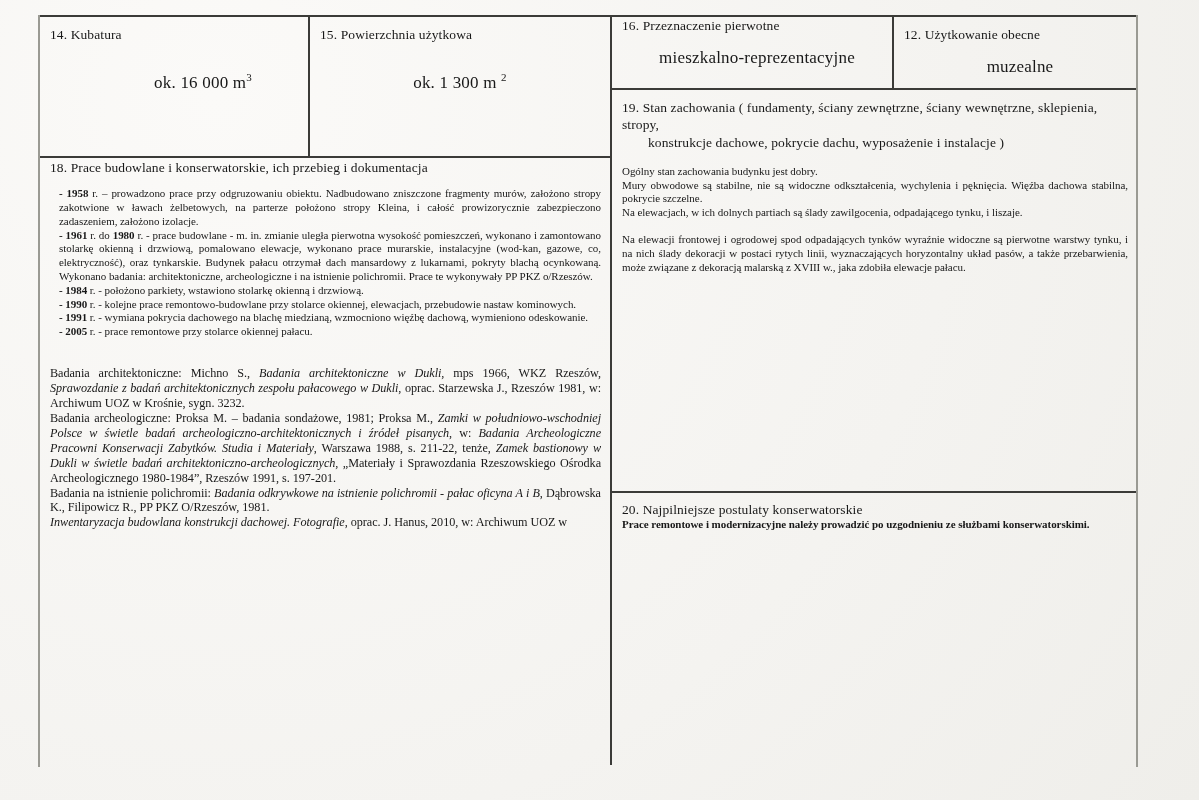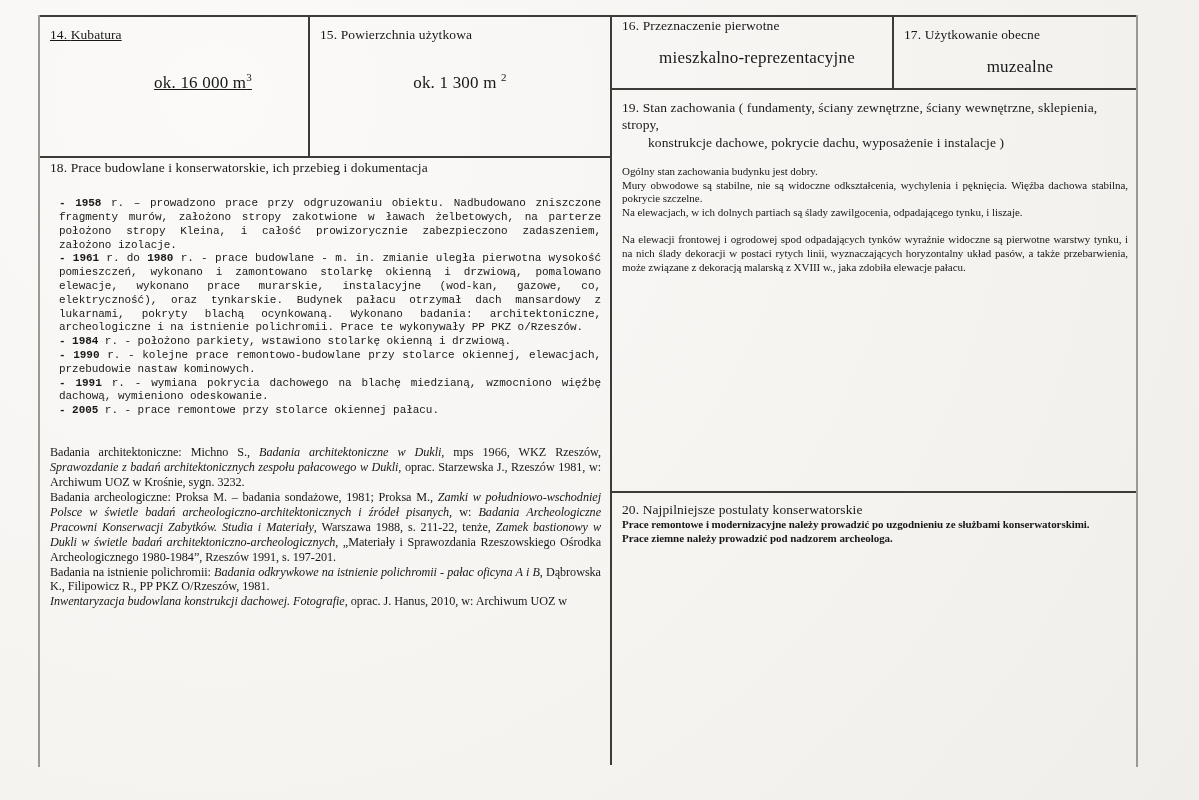--- a/index.html
+++ b/index.html
@@ -80,21 +80,21 @@
     line-height: 1.225;
     text-align: justify;
     letter-spacing: -.05px;
   }
   .biblio p { margin: 0; }
   .biblio i { font-style: italic; }
 
   b { font-weight: bold; }
 
   
-  #c14  { left: 2px;   top: 2px;   width: 316px; height: 140px; padding: 9px 0 0 10px; text-decoration: underline; }
+  #c14  { left: 2px;   top: 2px;   width: 316px; height: 140px; padding: 9px 0 0 10px; }
   #c15  { left: 272px; top: 2px;   width: 300px; height: 140px; padding: 9px 10px 0 10px; }
   #c16  { left: 574px; top: 2px;   width: 280px; height: 72px;  padding: 0 0 0 10px; }
   #c17  { left: 856px; top: 2px;   width: 242px; height: 72px;  padding: 9px 0 0 10px; }
   #c19  { left: 574px; top: 76px;  width: 524px; height: 400px; padding: 8px 8px 16px 10px; }
   #c20  { left: 574px; top: 478px; width: 524px; height: 272px; padding: 8px 8px 0 10px; }
   #c18  { left: 2px;   top: 136px; width: 570px; height: 606px; padding: 8px 9px 0 10px; }
 
   #c14 .big-val, #c15 .big-val { margin-top: 28px; }
   #c16 .big-val, #c17 .big-val { margin-top: 14px; }
 </style>
@@ -138,21 +138,21 @@
     <div class="cell" id="c16">
       <div class="fld-num">
         <span>16.</span>
         <span>Przeznaczenie pierwotne</span>
       </div>
       <div class="big-val">mieszkalno-reprezentacyjne</div>
     </div>
 
     <div class="cell" id="c17">
       <div class="fld-num">
-        <span>17.</span>
+        <span>12.</span>
         <span>Użytkowanie obecne</span>
       </div>
       <div class="big-val">muzealne</div>
     </div>
 
     <div class="cell" id="c19">
       <div class="fld-num">
         <span>19.</span>
         <span>Stan zachowania ( fundamenty, ściany zewnętrzne, ściany wewnętrzne, sklepienia, stropy,</span>
         <span class="cont">konstrukcje dachowe, pokrycie dachu, wyposażenie i instalacje )</span>
@@ -165,30 +165,29 @@
       </div>
     </div>
 
     <div class="cell" id="c20">
       <div class="fld-num">
         <span>20.</span>
         <span>Najpilniejsze postulaty konserwatorskie</span>
       </div>
       <div class="body-txt" style="font-weight:bold;">
         <p> Prace remontowe i modernizacyjne należy prowadzić po uzgodnieniu ze służbami konserwatorskimi.</p>
-        <p>Prace ziemne należy prowadzić pod nadzorem archeologa.</p>
       </div>
     </div>
 
     <div class="cell" id="c18">
       <div class="fld-num">
         <span>18.</span>
         <span>Prace budowlane i konserwatorskie, ich przebieg i dokumentacja</span>
       </div>
-      <div class="body-txt lead" style="margin-top:21px;font-family:Liberation Mono, monospace;">
+      <div class="body-txt lead" style="margin-top:11px;">
           <p><b>- 1958</b> r. – prowadzono prace przy odgruzowaniu obiektu. Nadbudowano zniszczone fragmenty murów, założono stropy zakotwione w ławach żelbetowych, na parterze położono stropy Kleina, i całość prowizorycznie zabezpieczono zadaszeniem, założono izolacje.</p>
           <p><b>- 1961</b> r. do <b>1980</b> r. - prace budowlane - m. in. zmianie uległa pierwotna wysokość pomieszczeń, wykonano i zamontowano stolarkę okienną i drzwiową, pomalowano elewacje, wykonano prace murarskie, instalacyjne (wod-kan, gazowe, co, elektryczność), oraz tynkarskie. Budynek pałacu otrzymał dach mansardowy z lukarnami, pokryty blachą ocynkowaną. Wykonano badania: architektoniczne, archeologiczne i na istnienie polichromii. Prace te wykonywały PP PKZ o/Rzeszów.</p>
           <p><b>- 1984</b> r. - położono parkiety, wstawiono stolarkę okienną i drzwiową.</p>
           <p><b>- 1990</b> r. - kolejne prace remontowo-budowlane przy stolarce okiennej, elewacjach, przebudowie nastaw kominowych.</p>
           <p><b>- 1991</b> r. - wymiana pokrycia dachowego na blachę miedzianą, wzmocniono więźbę dachową, wymieniono odeskowanie.</p>
           <p><b>- 2005</b> r. - prace remontowe przy stolarce okiennej pałacu.</p>
         </div>
       <div class="biblio" style="margin-top:27px;">
           <p><span>Badania architektoniczne: Michno S., </span><i>Badania architektoniczne w Dukli</i><span>, mps 1966, WKZ Rzeszów, </span><i>Sprawozdanie z badań architektonicznych zespołu pałacowego w Dukli</i><span>, oprac. Starzewska J., Rzeszów 1981, w: Archiwum UOZ w Krośnie, sygn. 3232.</span></p>
           <p><span>Badania archeologiczne: Proksa M. – badania sondażowe, 1981; Proksa M., </span><i>Zamki w południowo-wschodniej Polsce w świetle badań archeologiczno-architektonicznych i źródeł pisanych</i><span>, w: </span><i>Badania Archeologiczne Pracowni Konserwacji Zabytków. Studia i Materiały</i><span>, Warszawa 1988, s. 211-22, tenże, </span><i>Zamek bastionowy w Dukli w świetle badań architektoniczno-archeologicznych</i><span>, „Materiały i Sprawozdania Rzeszowskiego Ośrodka Archeologicznego 1980-1984”, Rzeszów 1991, s. 197-201.</span></p>

